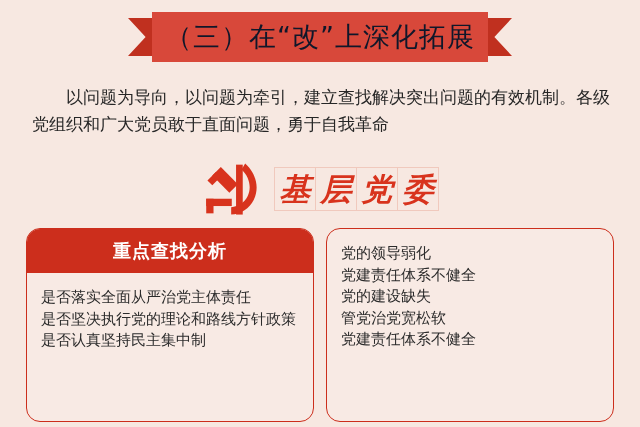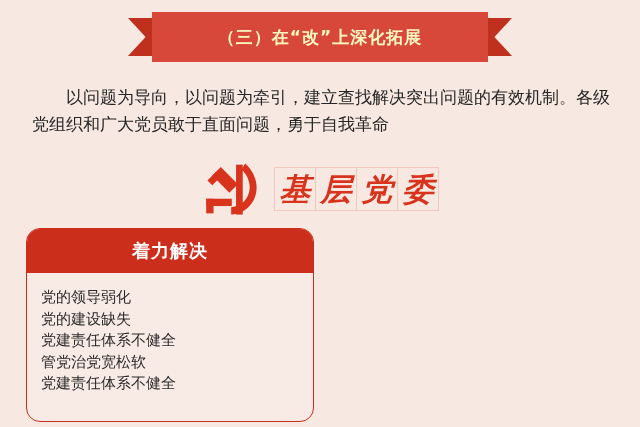--- a/index.html
+++ b/index.html
@@ -43,23 +43,23 @@
     left: 152px;
     top: 0;
     width: 336px;
     height: 50px;
     background: #d8483a;
     display: flex;
     align-items: center;
     justify-content: center;
   }
   .banner-title {
-    color: #fef9c3;
-    font-size: 17px;
-    font-weight: bold;
+    color: #0f172a;
+    font-size: 27px;
+    font-weight: normal;
     letter-spacing: 1px;
     white-space: nowrap;
   }
 
   
   .paragraph {
     position: absolute;
     left: 32px;
     top: 84px;
     width: 578px;
@@ -189,27 +189,34 @@
         <span>党</span>
       </div>
     <div class="emblem-cell">
         <span>委</span>
       </div>
   </div>
 </div>
 
 <div class="panels">
 
-
   <div class="panel">
     <div class="panel-header">
-      <div class="panel-header-title">着力解决</div>
+      <div class="panel-header-title">重点查找分析</div>
     </div>
     <div class="panel-body">
+      <div class="panel-line">是否落实全面从严治党主体责任</div>
+      <div class="panel-line">是否坚决执行党的理论和路线方针政策</div>
+      <div class="panel-line">是否认真坚持民主集中制</div>
+    </div>
+  </div>
+
+  <div class="panel">
+    <div class="panel-body">
       <div class="panel-line">党的领导弱化</div>
+      <div class="panel-line">党建责任体系不健全</div>
       <div class="panel-line">党的建设缺失</div>
-      <div class="panel-line">党建责任体系不健全</div>
       <div class="panel-line">管党治党宽松软</div>
       <div class="panel-line">党建责任体系不健全</div>
     </div>
   </div>
 
 </div>
 
 </body></html>

